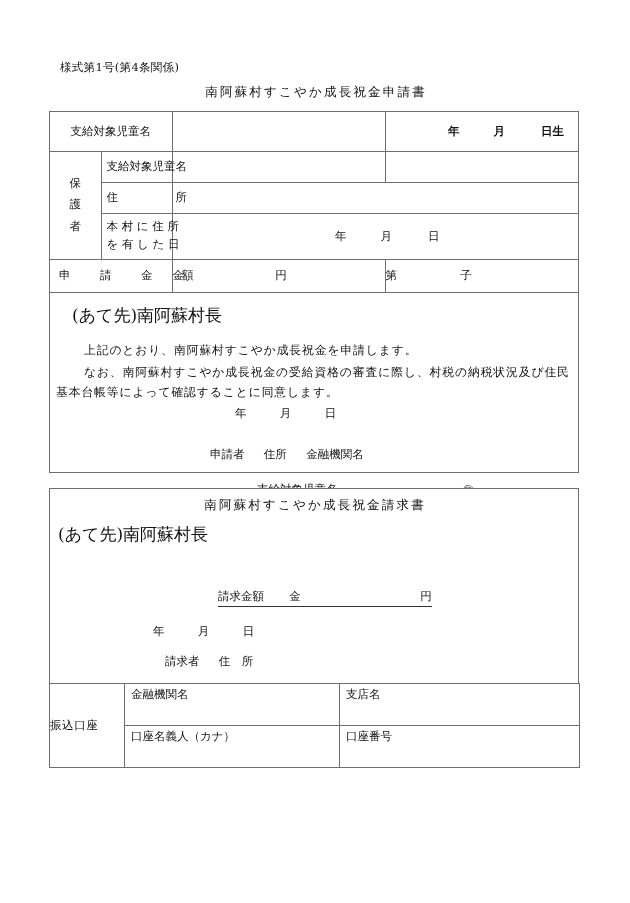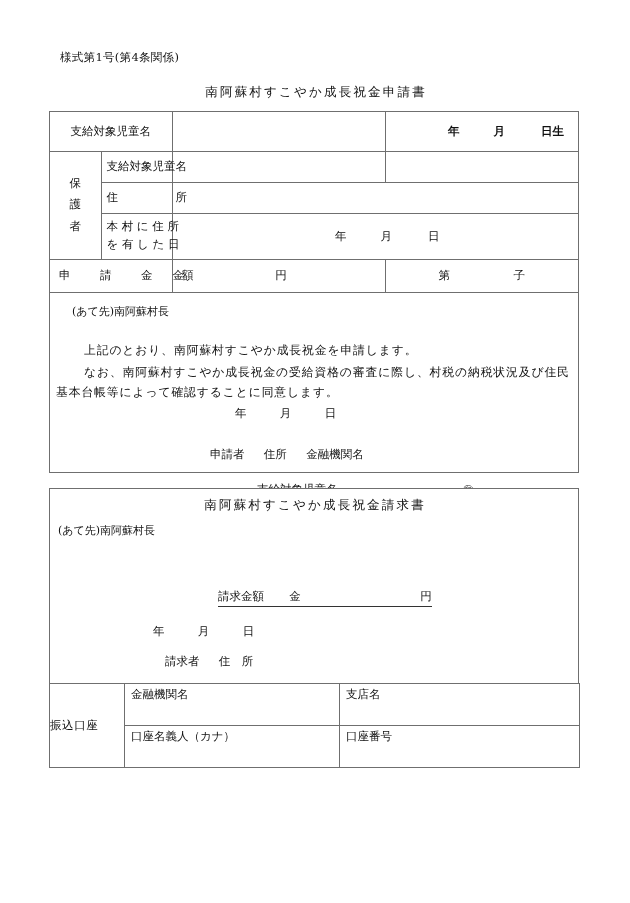--- a/index.html
+++ b/index.html
@@ -20,21 +20,21 @@
     position: absolute;
     left: 0; top: 0;
     width: 630px;
     height: 903px;
   }
 
   
   .form-number {
     position: absolute;
     left: 60px;
-    top: 50px;
+    top: 60px;
     font-size: 11.5px;
     letter-spacing: 0.3px;
     white-space: nowrap;
   }
   .doc-title-1 {
     position: absolute;
     left: 0;
     top: 84px;
     width: 630px;
     text-align: center;
@@ -95,21 +95,21 @@
   .vert-label span { display: block; }
 
   .dateline {
     white-space: nowrap;
     font-size: 11.5px;
   }
   .dateline .y { margin-right: 34px; }
   .dateline .m { margin-right: 36px; }
   .ate {
     position: absolute;
-    font-size: 11px;
+    font-size: 17px;
     white-space: nowrap;
   }
   .para {
     position: absolute;
     font-size: 11.8px;
     letter-spacing: 0.9px;
     line-height: 1.72;
   }
   .sig {
     position: absolute;
@@ -232,21 +232,21 @@
         <tr style="height:33px">
           <td colspan="2" class="lbl lbl-spread2 noleft">申　請　金　額</td>
           <td>
             <div style="white-space:nowrap;">
               <span>金</span>
               <span style="display:inline-block;width:84px;"></span>
               <span>円</span>
             </div>
           </td>
           <td class="noright">
-            <div style="white-space:nowrap;text-align:center;">
+            <div style="white-space:nowrap;">
               <span>第</span>
               <span style="display:inline-block;width:56px;"></span>
               <span>子</span>
             </div>
           </td>
         </tr>
       </tbody>
     </table>
 
     <div class="ate" style="left:22px; top:192px;">(あて先)南阿蘇村長</div>

